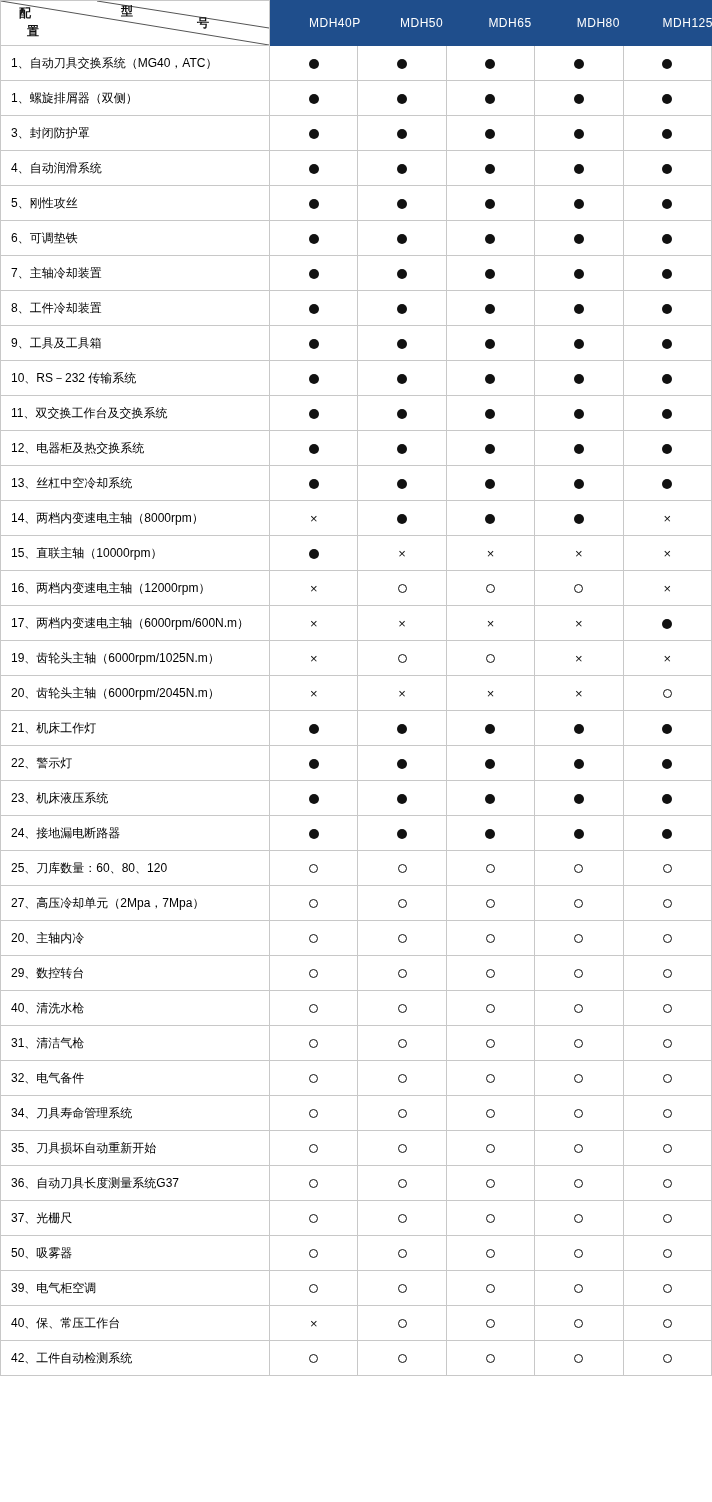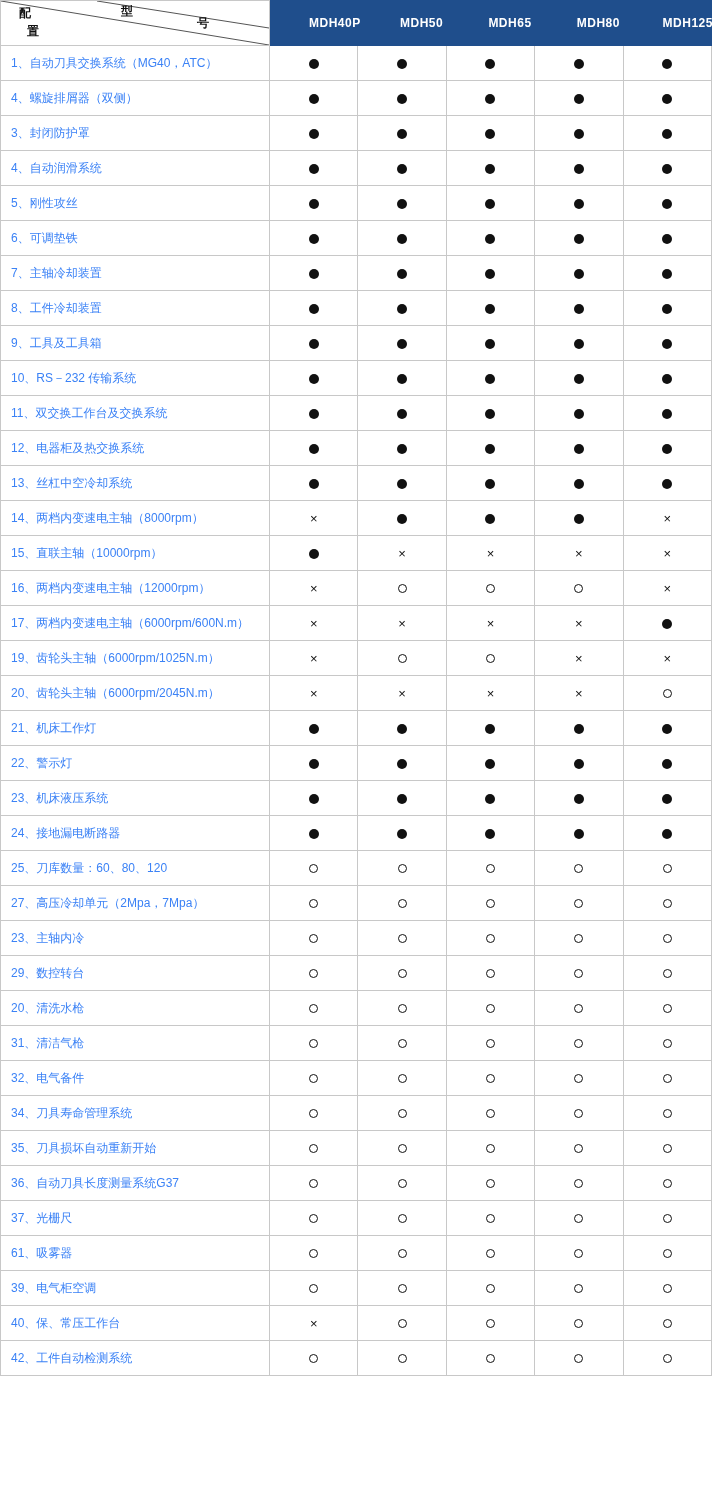--- a/index.html
+++ b/index.html
@@ -62,30 +62,30 @@
     position: absolute;
     left: 26px;
     top: 22px;
     font-size: 12px;
     color: #111;
   }
   th.model-col {
     background: #1f4e8c;
     color: #ffffff;
     font-size: 12px;
-    font-weight: bold;
+    font-weight: normal;
     height: 44px;
     text-align: center;
     letter-spacing: 0.5px;
     border: 1px solid #1f4e8c;
     padding-left: 39px;
   }
   td.feature {
     font-size: 12px;
-    color: #3b82f6;
+    color: #000000;
     padding: 0 0 0 10px;
     height: 34px;
     line-height: 34px;
     white-space: nowrap;
     overflow: hidden;
     background: #ffffff;
   }
   td.mark {
     text-align: center;
     height: 34px;
@@ -145,21 +145,21 @@
   <tbody id="tbody">
       <tr>
         <td class="feature">1、自动刀具交换系统（MG40，ATC）</td>
         <td class="mark"><span class="dot-filled"></span></td>
         <td class="mark"><span class="dot-filled"></span></td>
         <td class="mark"><span class="dot-filled"></span></td>
         <td class="mark"><span class="dot-filled"></span></td>
         <td class="mark"><span class="dot-filled"></span></td>
       </tr>
       <tr>
-        <td class="feature">4、螺旋排屑器（双侧）</td>
+        <td class="feature">1、螺旋排屑器（双侧）</td>
         <td class="mark"><span class="dot-filled"></span></td>
         <td class="mark"><span class="dot-filled"></span></td>
         <td class="mark"><span class="dot-filled"></span></td>
         <td class="mark"><span class="dot-filled"></span></td>
         <td class="mark"><span class="dot-filled"></span></td>
       </tr>
       <tr>
         <td class="feature">3、封闭防护罩</td>
         <td class="mark"><span class="dot-filled"></span></td>
         <td class="mark"><span class="dot-filled"></span></td>
@@ -337,37 +337,37 @@
       </tr>
       <tr>
         <td class="feature">27、高压冷却单元（2Mpa，7Mpa）</td>
         <td class="mark"><span class="dot-hollow"></span></td>
         <td class="mark"><span class="dot-hollow"></span></td>
         <td class="mark"><span class="dot-hollow"></span></td>
         <td class="mark"><span class="dot-hollow"></span></td>
         <td class="mark"><span class="dot-hollow"></span></td>
       </tr>
       <tr>
-        <td class="feature">23、主轴内冷</td>
+        <td class="feature">20、主轴内冷</td>
         <td class="mark"><span class="dot-hollow"></span></td>
         <td class="mark"><span class="dot-hollow"></span></td>
         <td class="mark"><span class="dot-hollow"></span></td>
         <td class="mark"><span class="dot-hollow"></span></td>
         <td class="mark"><span class="dot-hollow"></span></td>
       </tr>
       <tr>
         <td class="feature">29、数控转台</td>
         <td class="mark"><span class="dot-hollow"></span></td>
         <td class="mark"><span class="dot-hollow"></span></td>
         <td class="mark"><span class="dot-hollow"></span></td>
         <td class="mark"><span class="dot-hollow"></span></td>
         <td class="mark"><span class="dot-hollow"></span></td>
       </tr>
       <tr>
-        <td class="feature">20、清洗水枪</td>
+        <td class="feature">40、清洗水枪</td>
         <td class="mark"><span class="dot-hollow"></span></td>
         <td class="mark"><span class="dot-hollow"></span></td>
         <td class="mark"><span class="dot-hollow"></span></td>
         <td class="mark"><span class="dot-hollow"></span></td>
         <td class="mark"><span class="dot-hollow"></span></td>
       </tr>
       <tr>
         <td class="feature">31、清洁气枪</td>
         <td class="mark"><span class="dot-hollow"></span></td>
         <td class="mark"><span class="dot-hollow"></span></td>
@@ -409,21 +409,21 @@
       </tr>
       <tr>
         <td class="feature">37、光栅尺</td>
         <td class="mark"><span class="dot-hollow"></span></td>
         <td class="mark"><span class="dot-hollow"></span></td>
         <td class="mark"><span class="dot-hollow"></span></td>
         <td class="mark"><span class="dot-hollow"></span></td>
         <td class="mark"><span class="dot-hollow"></span></td>
       </tr>
       <tr>
-        <td class="feature">61、吸雾器</td>
+        <td class="feature">50、吸雾器</td>
         <td class="mark"><span class="dot-hollow"></span></td>
         <td class="mark"><span class="dot-hollow"></span></td>
         <td class="mark"><span class="dot-hollow"></span></td>
         <td class="mark"><span class="dot-hollow"></span></td>
         <td class="mark"><span class="dot-hollow"></span></td>
       </tr>
       <tr>
         <td class="feature">39、电气柜空调</td>
         <td class="mark"><span class="dot-hollow"></span></td>
         <td class="mark"><span class="dot-hollow"></span></td>

